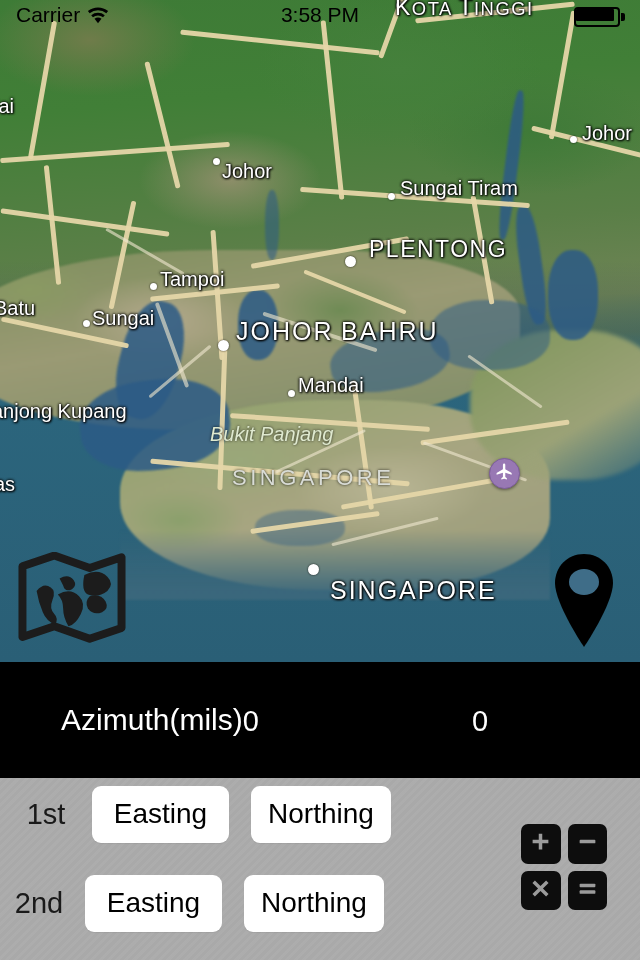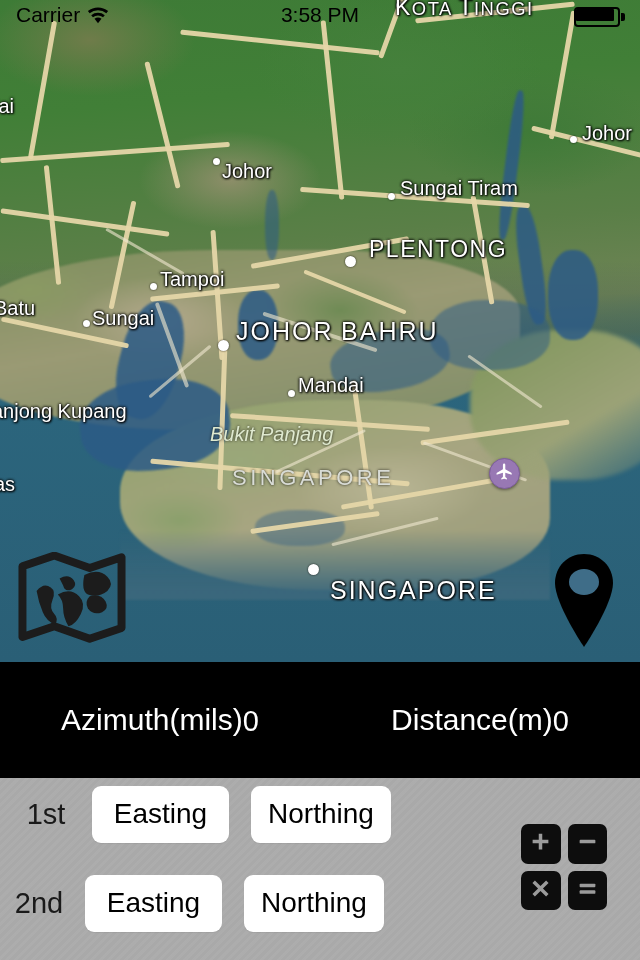--- a/index.html
+++ b/index.html
@@ -335,21 +335,20 @@
       <div class="nub"></div>
     </div>
   </div>
 
   <div id="readout-panel">
     <div class="readout-col">
       <div class="readout-label">Azimuth(mils)</div>
       <div class="readout-value">0</div>
     </div>
     <div class="readout-col">
-      <div class="readout-label">Distance(m)</div>
       <div class="readout-value">0</div>
     </div>
   </div>
 
   <div id="input-panel">
 
     <div class="coord-row" id="coord-row-1">
       <div class="row-label">1st</div>
       <input class="coord-field easting" type="text" placeholder="Easting" value="" style="">
       <input class="coord-field northing" type="text" placeholder="Northing" value="" style="">

